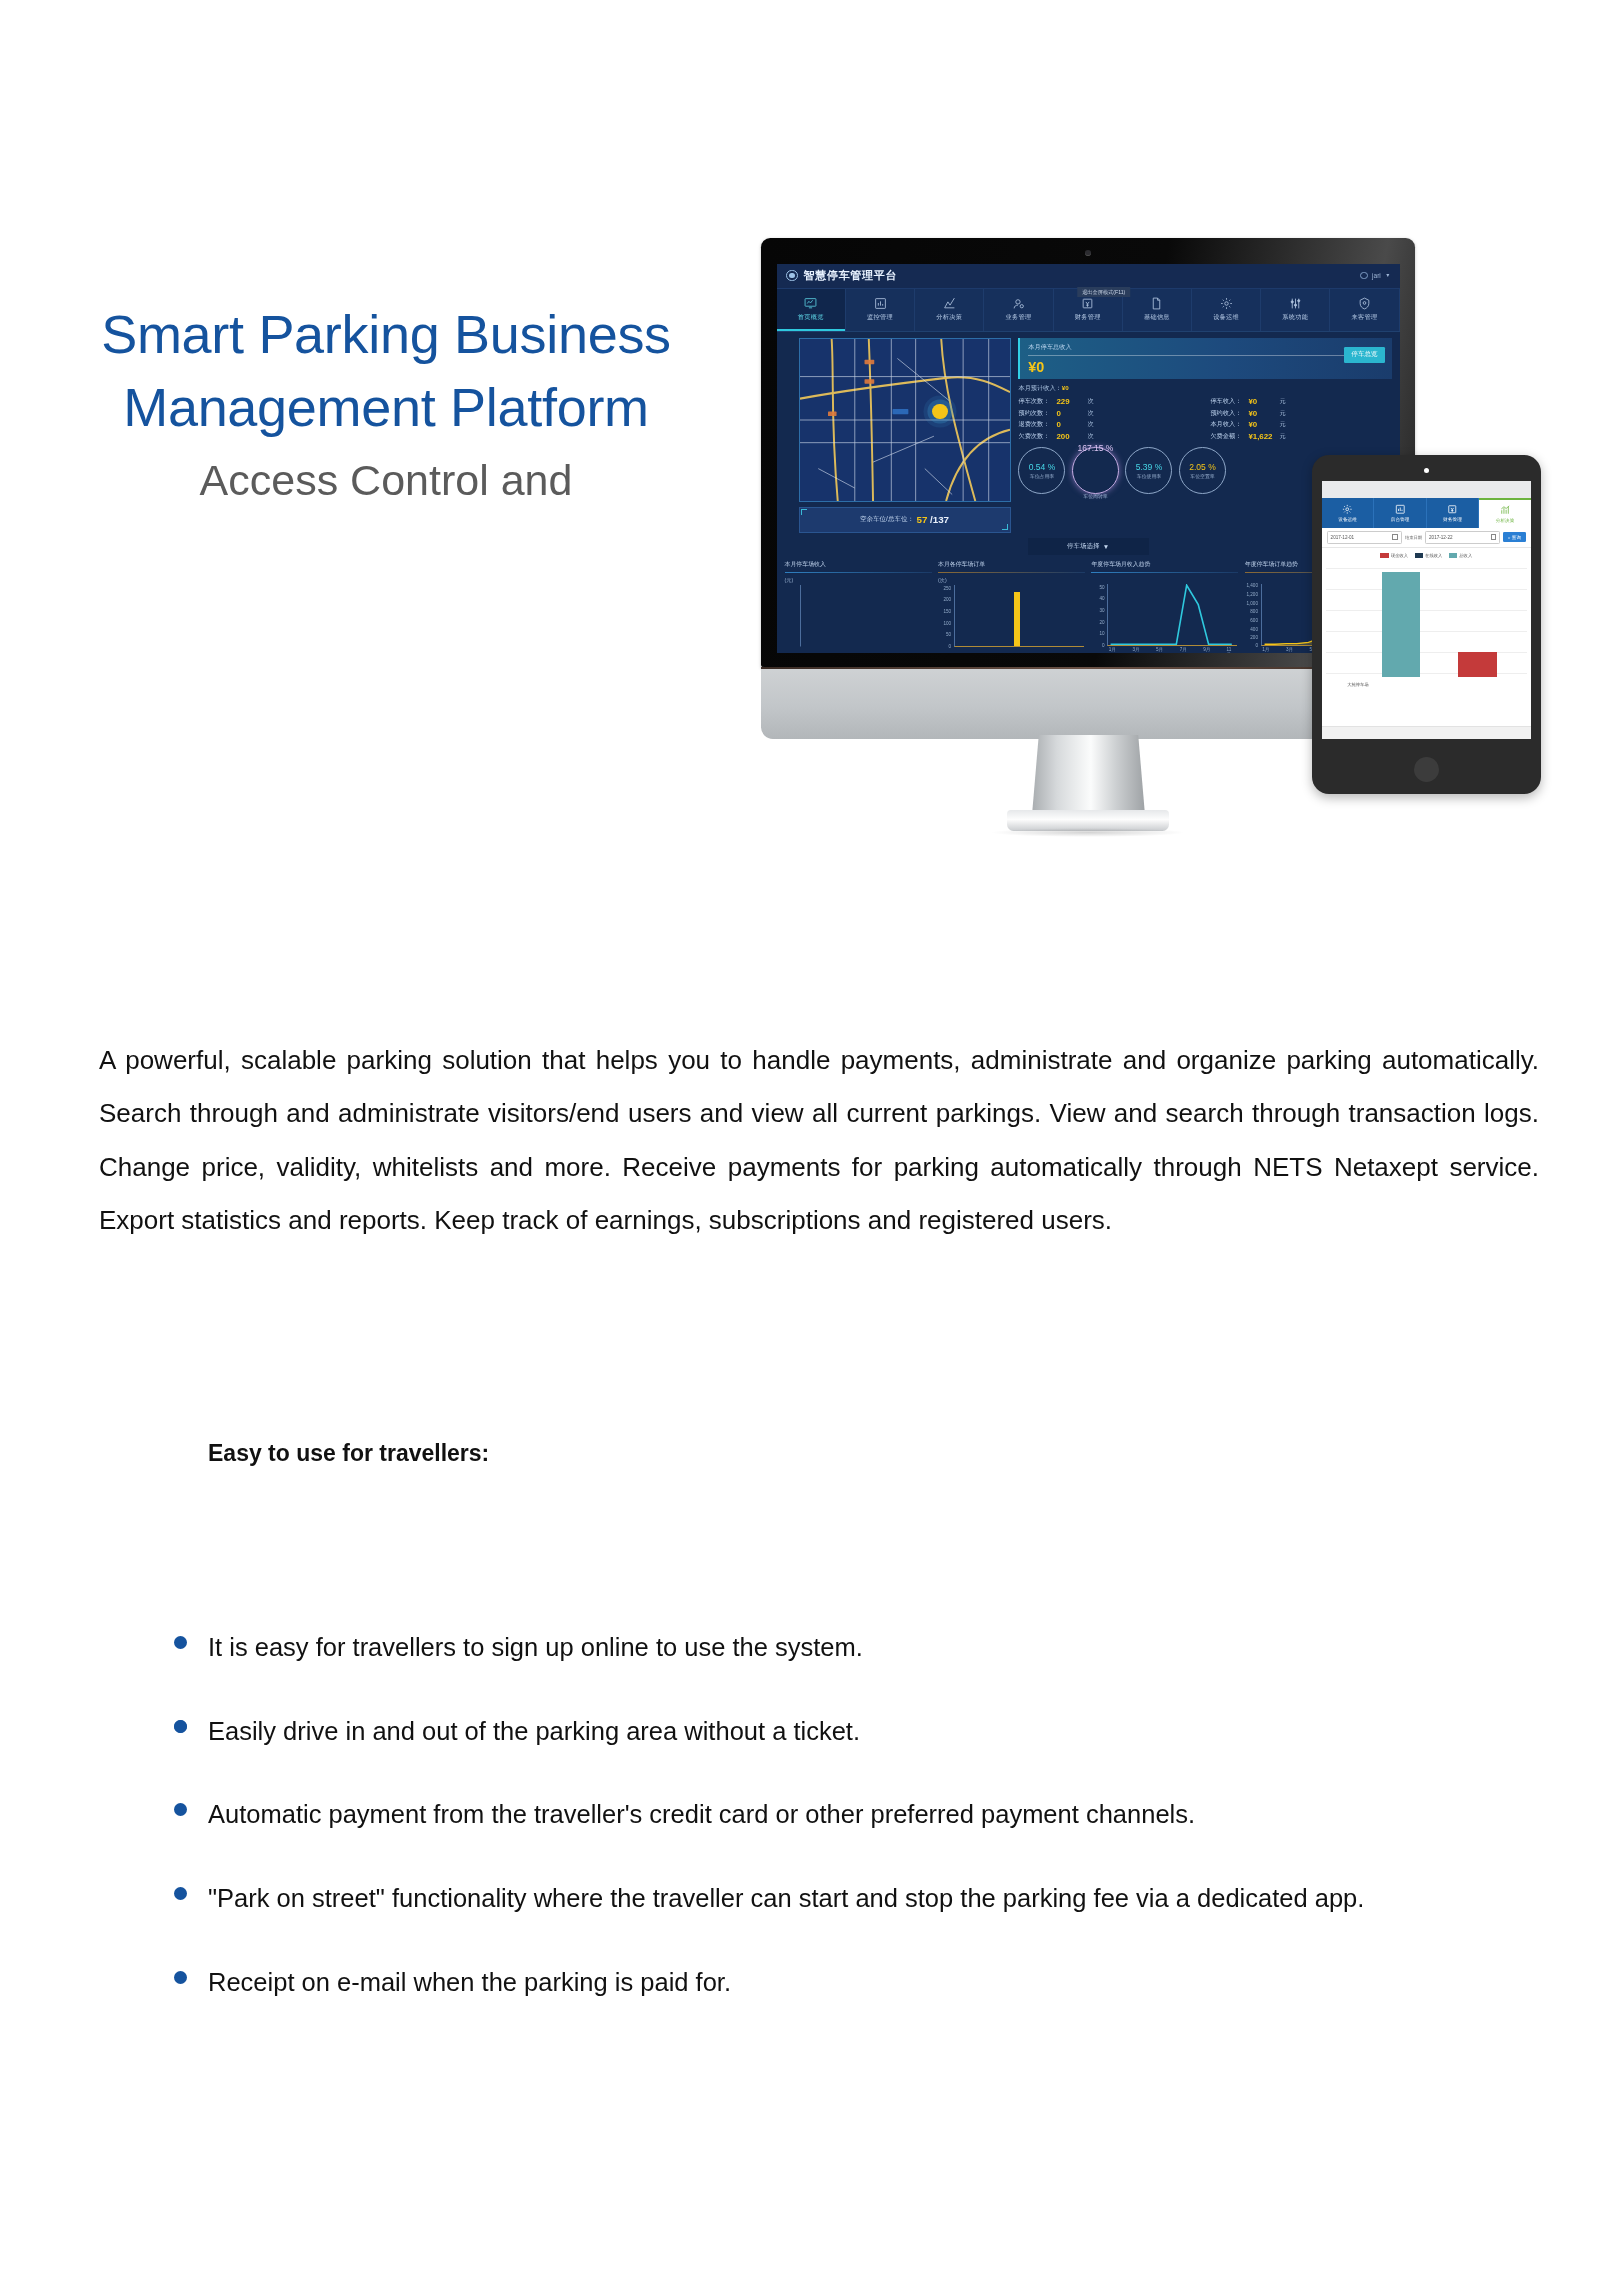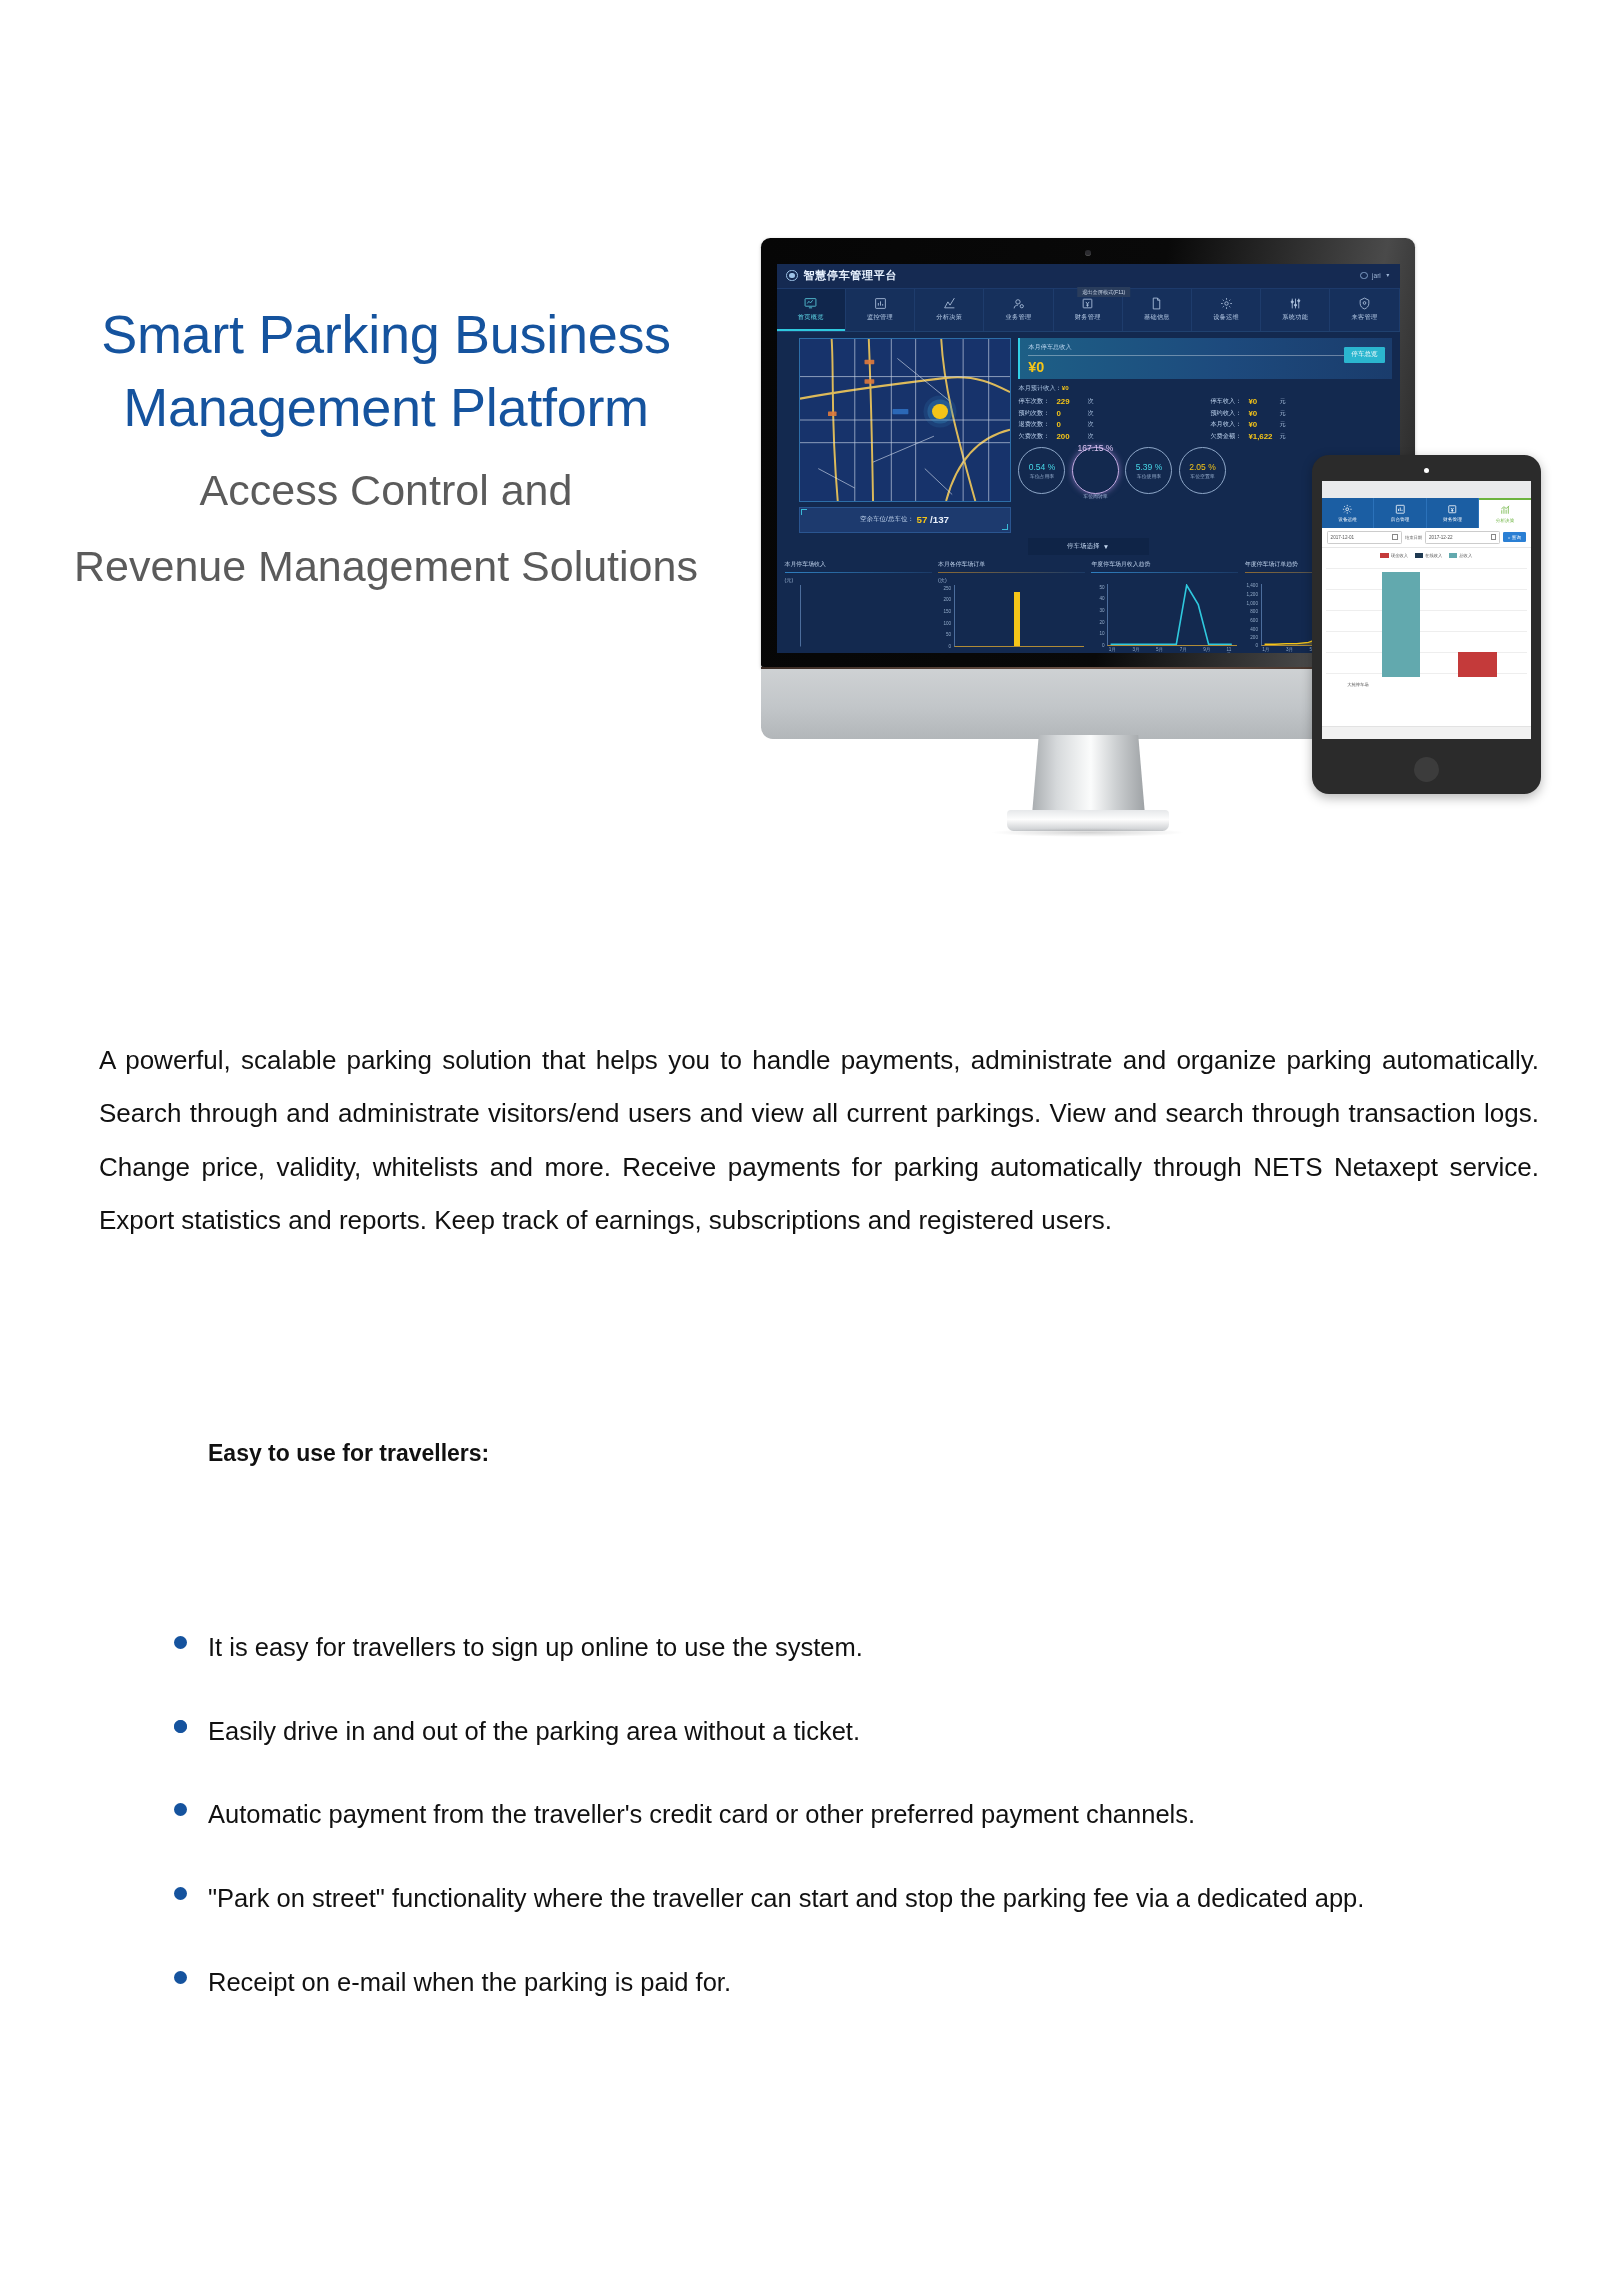--- a/index.html
+++ b/index.html
@@ -8,21 +8,21 @@
     width:1623px; height:2295px;
     font-family:"Liberation Sans", sans-serif;
     color:#000; position:relative; overflow:hidden;
   }
 
   
   .hero { position:absolute; left:0; top:0; width:1623px; height:870px; }
 
   .title-block { position:absolute; left:39px; top:298px; width:694px; text-align:center; }
   .title-main  { font-size:54px; line-height:1.36; color:#15539e; font-weight:400; letter-spacing:-0.3px; }
-  .title-sub   { font-size:43px; line-height:1.42; color:#5b5b5b; font-weight:400; margin-top:15px; }
+  .title-sub   { font-size:43px; line-height:1.42; color:#5b5b5b; font-weight:400; margin-top:5px; }
 
   
   .monitor { position:absolute; left:761px; top:238px; width:654px; height:537px; }
   .mon-bezel {
     position:absolute; left:0; top:0; width:654px; height:429px;
     background:linear-gradient(100deg,#060606 0%,#090909 56%,#2b2b2b 72%,#4a4a4a 86%,#1d1d1d 100%);
     border-radius:9.2px 9.2px 2.6px 2.6px;
     box-shadow:0 1.3px 3.3px rgba(0,0,0,.25);
   }
   .mon-cam { position:absolute; left:50%; top:11.8px; width:5.9px; height:5.9px; margin-left:-2.6px;
@@ -181,21 +181,20 @@
 </style>
 </head>
 <body>
 
 <div class="hero">
 
   <div class="title-block">
     <div class="title-main">Smart Parking Business</div>
     <div class="title-main">Management Platform</div>
     <div class="title-sub">Access Control and</div>
-    <div class="title-sub">Revenue Management Solutions</div>
   </div>
 
   <div class="monitor">
     <div class="mon-bezel">
       <div class="mon-cam"></div>
 
       <div class="mon-screen">
         <div class="dash">
 
           <div class="dash-top">

